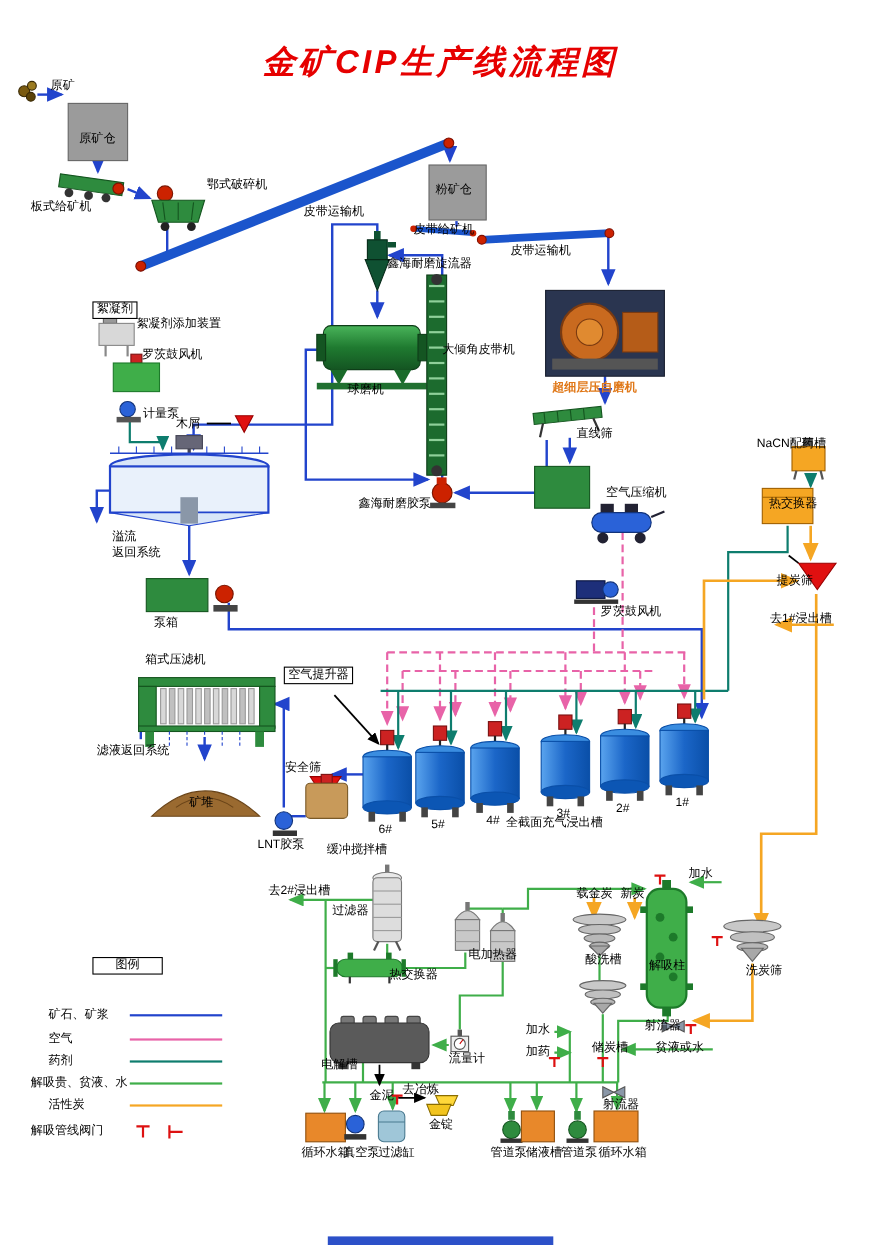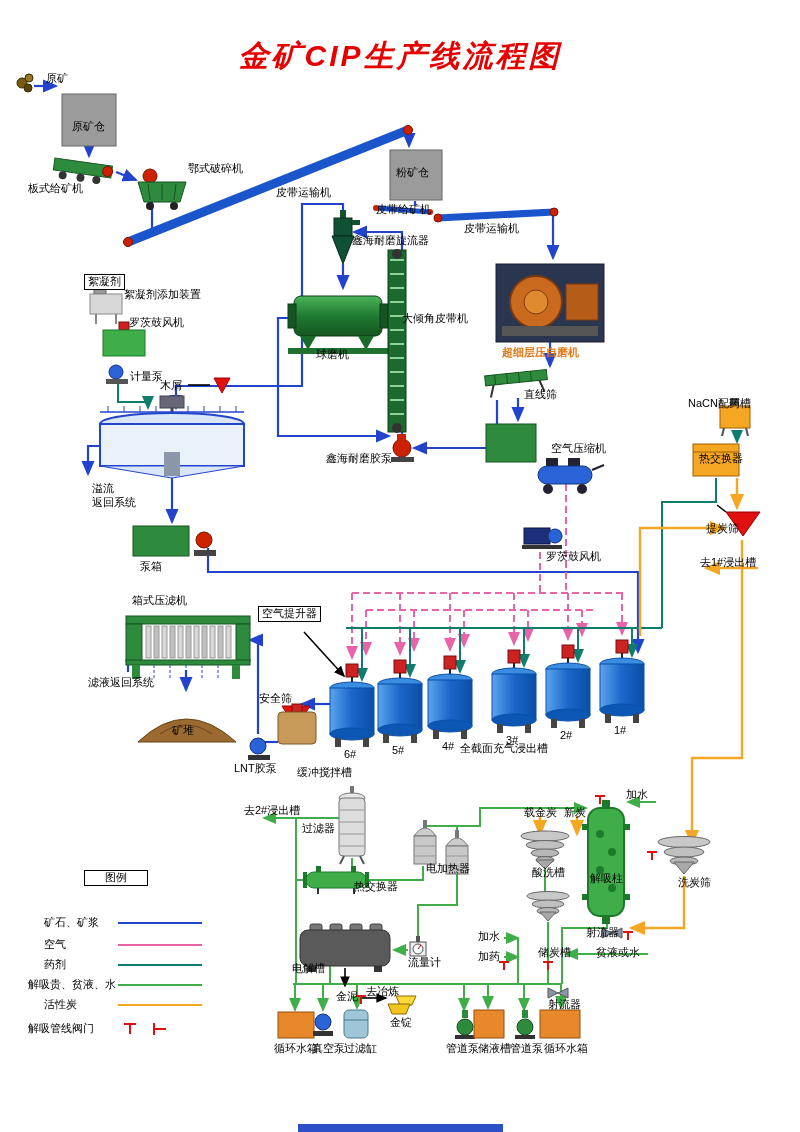--- a/index.html
+++ b/index.html
@@ -625,21 +625,21 @@
 <div class="lbl boxed" style="left:84px;top:274px">絮凝剂</div>
 <div class="lbl" style="left:124px;top:288px">絮凝剂添加装置</div>
 <div class="lbl" style="left:129px;top:316px">罗茨鼓风机</div>
 <div class="lbl" style="left:130px;top:370px">计量泵</div>
 <div class="lbl" style="left:316px;top:348px">球磨机</div>
 <div class="lbl" style="left:402px;top:312px">大倾角皮带机</div>
 <div class="lbl orange-text" style="left:502px;top:346px">超细层压自磨机</div>
 <div class="lbl" style="left:524px;top:388px">直线筛</div>
 <div class="lbl" style="left:160px;top:379px">木屑</div>
 <div class="lbl" style="left:326px;top:452px">鑫海耐磨胶泵</div>
-<div class="lbl pre" style="left:92px;top:482px">溢流
+<div class="lbl pre" style="left:102px;top:482px">溢流
 返回系统</div>
 <div class="lbl" style="left:140px;top:560px">泵箱</div>
 <div class="lbl" style="left:551px;top:442px">空气压缩机</div>
 <div class="lbl" style="left:688px;top:397px">NaCN配药槽</div>
 <div class="lbl" style="left:699px;top:452px">热交换器</div>
 <div class="lbl" style="left:546px;top:550px">罗茨鼓风机</div>
 <div class="lbl" style="left:706px;top:522px">提炭筛</div>
 <div class="lbl" style="left:700px;top:556px">去1#浸出槽</div>
 <div class="lbl" style="left:132px;top:594px">箱式压滤机</div>
 <div class="lbl" style="left:88px;top:676px">滤液返回系统</div>

